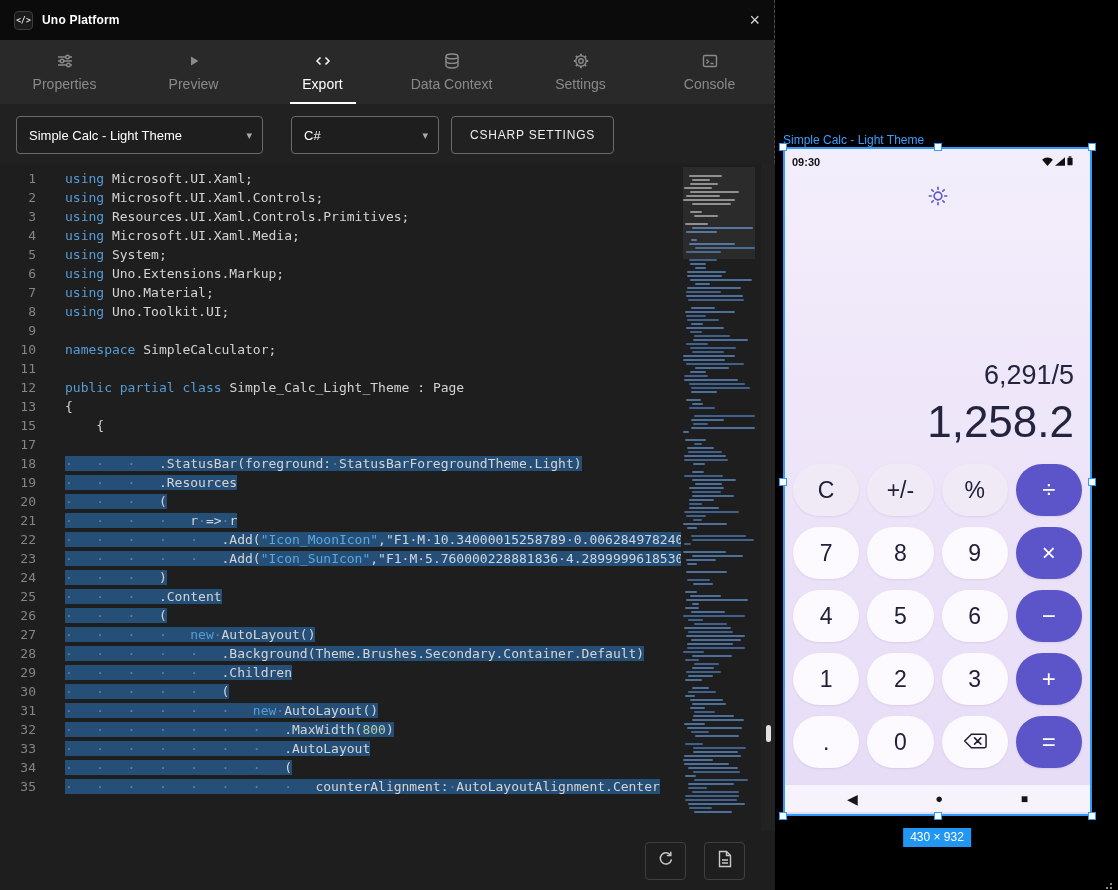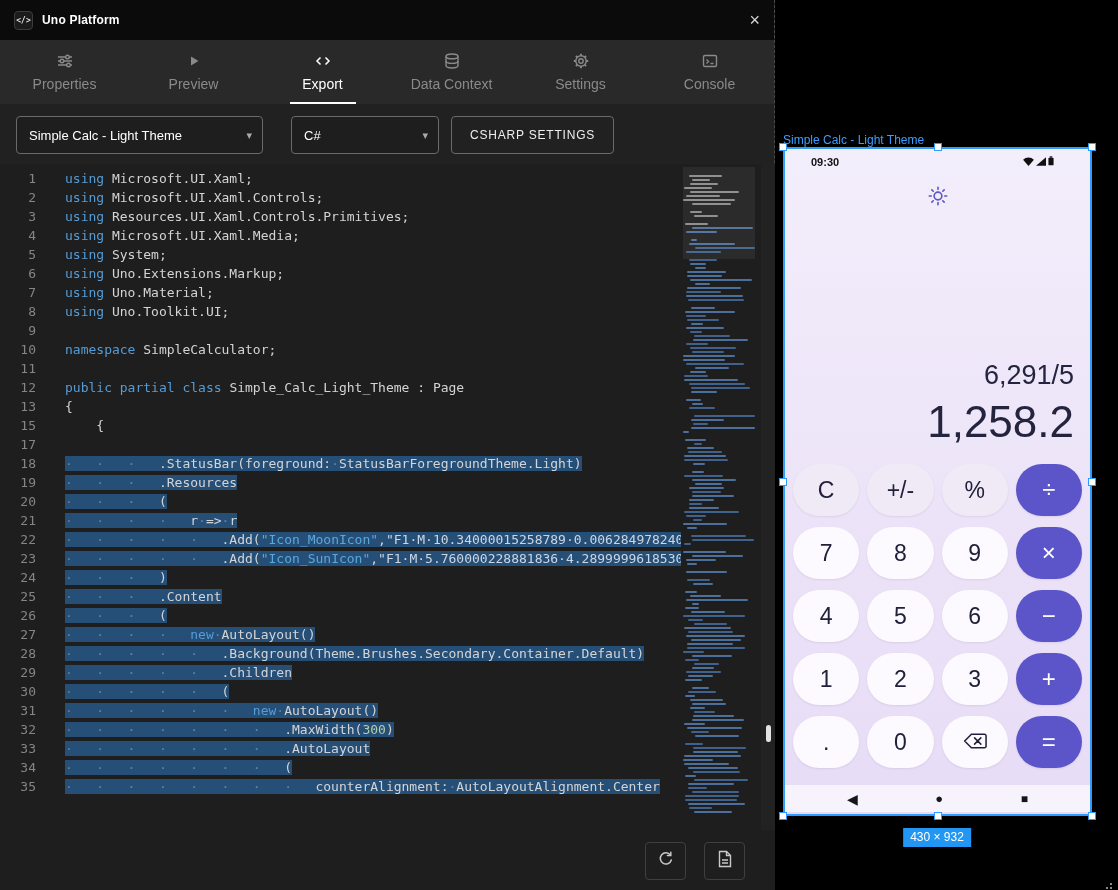--- a/index.html
+++ b/index.html
@@ -123,21 +123,21 @@
   .handle {
     position:absolute; width:8px; height:8px; background:#fff;
     border:1.5px solid #2f9bff; z-index:5;
   }
   .h-tl{left:-6px;top:-6px} .h-tm{left:50%;top:-6px;margin-left:-4px} .h-tr{right:-6px;top:-6px}
   .h-ml{left:-6px;top:50%;margin-top:-4px} .h-mr{right:-6px;top:50%;margin-top:-4px}
   .h-bl{left:-6px;bottom:-6px} .h-bm{left:50%;bottom:-6px;margin-left:-4px} .h-br{right:-6px;bottom:-6px}
 
   .status-row {
     position:absolute; left:0; top:0; right:10px; height:22px;
-    display:flex; align-items:center; padding:4px 26px 0;
+    display:flex; align-items:center; padding:4px 7px 0;
     color:#111; font-size:11px; font-weight:bold;
   }
   .status-icons { margin-left:auto; display:flex; align-items:center; gap:2px; }
 
   .sun-toggle { position:absolute; left:50%; top:36px; transform:translateX(-50%); cursor:pointer; }
 
   .calc-display { position:absolute; top:208px; right:16px; text-align:right; color:#24243f; }
   .calc-expression { font-size:27px; line-height:36px; font-weight:400; }
   .calc-result { font-size:44px; line-height:54px; font-weight:500; margin-top:2px; }
 
@@ -369,21 +369,21 @@
         <div class="line">
           <span class="gutter-num">30</span>
           <span class="line-content"><span class="t-ws sel">·   ·   ·   ·   ·   </span><span class="t-pl sel">(</span></span>
         </div>
         <div class="line">
           <span class="gutter-num">31</span>
           <span class="line-content"><span class="t-ws sel">·   ·   ·   ·   ·   ·   </span><span class="t-kw sel">new</span><span class="t-ws sel">·</span><span class="t-pl sel">AutoLayout()</span></span>
         </div>
         <div class="line">
           <span class="gutter-num">32</span>
-          <span class="line-content"><span class="t-ws sel">·   ·   ·   ·   ·   ·   ·   </span><span class="t-pl sel">.MaxWidth(</span><span class="t-num sel">300</span><span class="t-pl sel">)</span></span>
+          <span class="line-content"><span class="t-ws sel">·   ·   ·   ·   ·   ·   ·   </span><span class="t-pl sel">.MaxWidth(</span><span class="t-num sel">800</span><span class="t-pl sel">)</span></span>
         </div>
         <div class="line">
           <span class="gutter-num">33</span>
           <span class="line-content"><span class="t-ws sel">·   ·   ·   ·   ·   ·   ·   </span><span class="t-pl sel">.AutoLayout</span></span>
         </div>
         <div class="line">
           <span class="gutter-num">34</span>
           <span class="line-content"><span class="t-ws sel">·   ·   ·   ·   ·   ·   ·   </span><span class="t-pl sel">(</span></span>
         </div>
         <div class="line">

